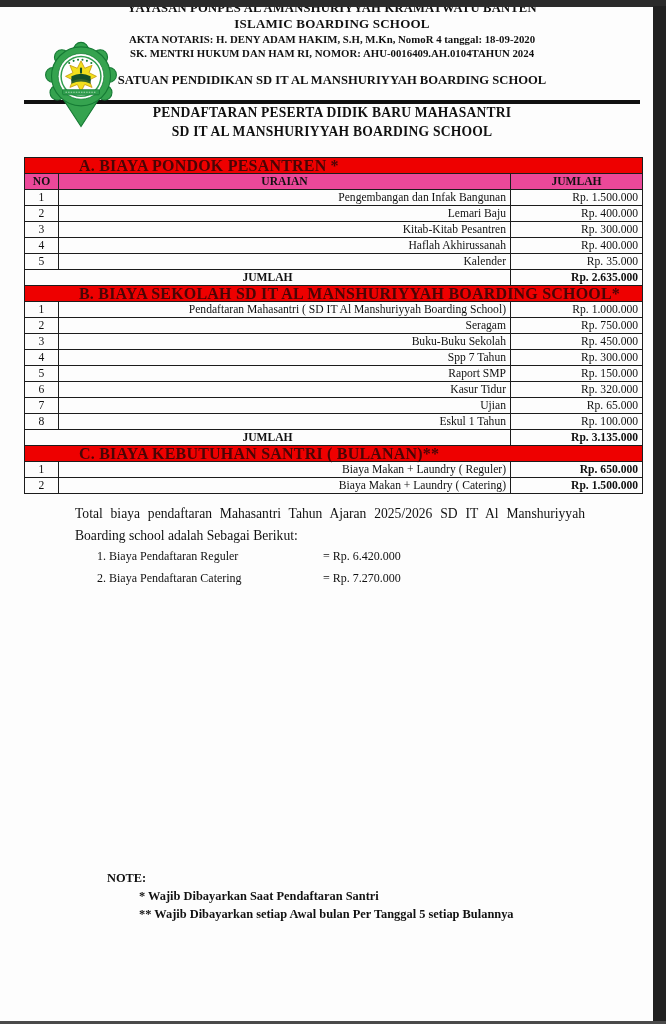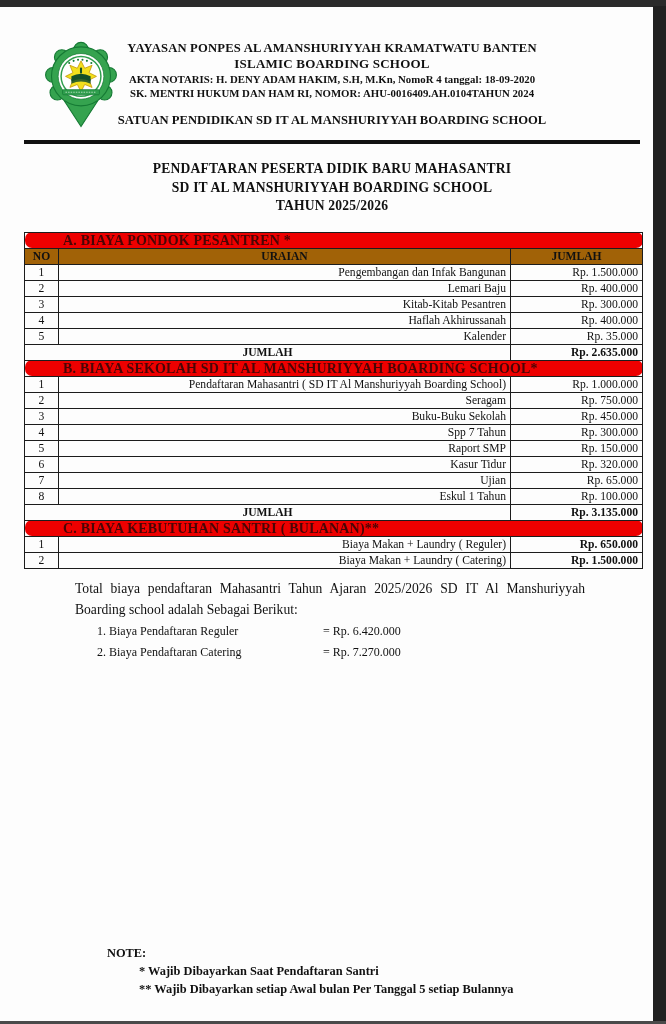--- a/index.html
+++ b/index.html
@@ -15,49 +15,48 @@
   }
 
   
   .edge-top    { position: absolute; top: 0; left: 0; width: 100%; height: 7px;  background: #2b2b2b; z-index: 5; }
   .edge-right  { position: absolute; top: 6px; right: 0; width: 13px; height: 1018px; background: #212121; z-index: 5; }
   .edge-bottom { position: absolute; bottom: 0; left: 0; width: 100%; height: 3px; background: #4a4a4a; z-index: 5; }
 
   .content { position: relative; padding: 0 26px 0 24px; }
 
   
-  .letterhead { position: relative; padding-top: 40px; }
+  .letterhead { position: relative; }
   .logo { position: absolute; left: 20px; top: 38px; width: 74px; height: 90px; }
   .lh-text { text-align: center; }
   .lh-org     { font-size: 12.6px; font-weight: 700; line-height: 16px; letter-spacing: .2px; }
   .lh-sub     { font-size: 13px;   font-weight: 700; line-height: 16px; letter-spacing: .2px; }
   .lh-akta    { font-size: 10.8px; font-weight: 700; line-height: 14px; }
   .lh-sk      { font-size: 10.8px; font-weight: 700; line-height: 14px; }
   .lh-satuan  { font-size: 12.6px; font-weight: 700; line-height: 16px; max-width: 450px; margin: 12px auto; }
 
   .rule { height: 4px; background: #111; margin-top: 6px; }
 
   
-  .doc-title { text-align: center; margin-top: 16px; }
+  .doc-title { text-align: center; margin-top: 0; }
   .doc-title div { font-size: 13.6px; font-weight: 700; line-height: 18.5px; letter-spacing: .2px; }
 
   
   table.fee { border-collapse: collapse; width: 618px; margin-top: 16px; table-layout: fixed; }
   table.fee td, table.fee th { border: 1.5px solid #1c1c1c; font-size: 11.6px; line-height: 13px; padding: 1px 4px; height: 15.5px; vertical-align: middle; }
   tr.section-row td {
     background: #ee0000;
     color: #4a0505;
     font-weight: 700;
     text-align: left;
-    padding-left: 38px;
-    font-size: 14px;
+    padding-left: 54px;
+    font-size: 16px;
     letter-spacing: .2px;
-    border-radius: 7px;
   }
-  tr.cols-row th { font-weight: 700; text-align: center; background: #a16207; }
+  tr.cols-row th { font-weight: 700; text-align: center; background: #ec4899; }
   td.c-no { text-align: center; }
   td.c-uraian { text-align: right; padding-left: 8px; }
   td.c-jumlah { text-align: right; padding-left: 7px; }
   td.total-label { text-align: center; font-weight: 700; }
   .bold { font-weight: 700; }
 
   
   .summary { margin-top: 9px; padding-left: 51px; padding-right: 55px; }
   .summary-intro { font-size: 13.6px; line-height: 21.5px; text-align: justify; }
   .summary-items { padding-left: 22px; }
@@ -127,21 +126,20 @@
         <div class="lh-sk">SK. MENTRI HUKUM DAN HAM RI, NOMOR: AHU-0016409.AH.0104TAHUN 2024</div>
         <div class="lh-satuan">SATUAN PENDIDIKAN SD IT AL MANSHURIYYAH BOARDING SCHOOL</div>
       </div>
     </div>
 
     <div class="rule"></div>
 
     <div class="doc-title">
       <div>PENDAFTARAN PESERTA DIDIK BARU MAHASANTRI</div>
       <div>SD IT AL MANSHURIYYAH BOARDING SCHOOL</div>
-      <div>TAHUN 2025/2026</div>
     </div>
 
     <table class="fee">
       <colgroup>
         <col style="width:34px">
         <col style="width:452px">
         <col style="width:132px">
       </colgroup>
       <tbody id="fee-body">
           <tr class="section-row">

